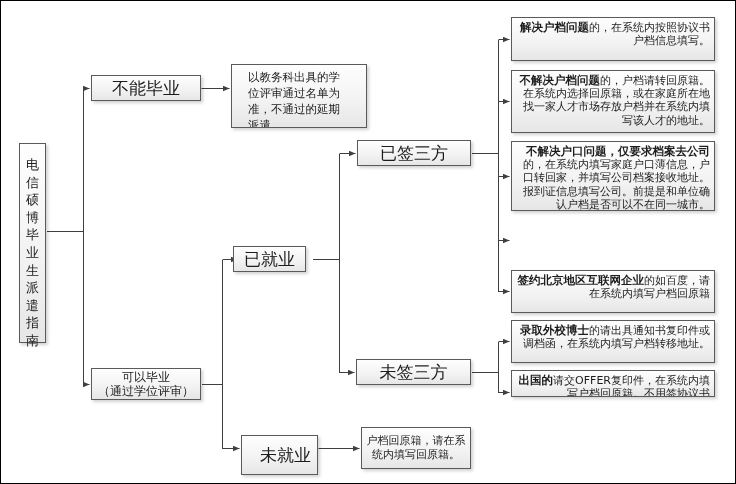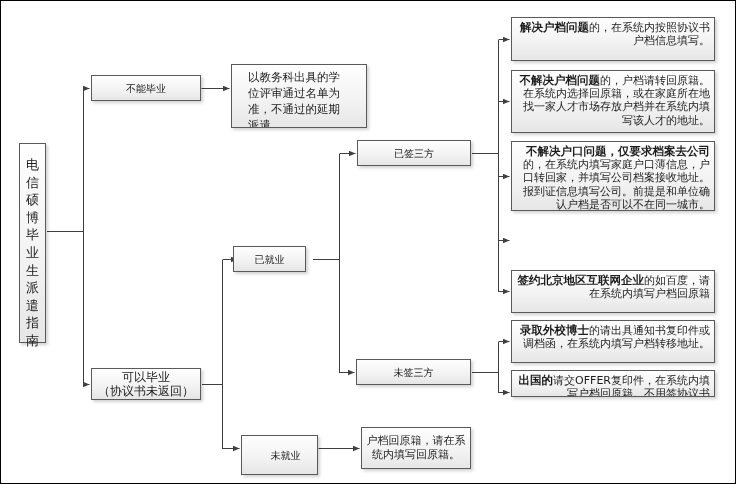--- a/index.html
+++ b/index.html
@@ -17,21 +17,21 @@
   .node{
     position:absolute;z-index:1;
     background:linear-gradient(180deg,#fefefe 0%,#f2f2f2 60%,#e6e6e6 100%);
     border:1px solid #5a5a5a;
     box-shadow:2px 2px 3px rgba(0,0,0,0.18);
     box-sizing:border-box;
   }
   .center{
     display:flex;flex-direction:column;
     align-items:center;justify-content:center;
-    text-align:center;font-size:10px;line-height:15px;
+    text-align:center;font-size:17px;line-height:15px;
   }
   .note{
     font-size:11px;line-height:13.2px;
     padding:3px 4px;text-align:right;overflow:hidden;
   }
   .note b{font-size:11.5px;}
   .vertical{
     font-size:13px;line-height:17.6px;
     padding:12px 0;text-align:center;
     word-break:break-all;letter-spacing:0;
@@ -83,21 +83,21 @@
   <div class="node vertical" style="left:18px;top:142px;width:27px;height:200px;">电信硕博毕业生派遣指南</div>
 
   <div class="node center" style="left:90px;top:74px;width:110px;height:26px;">
     <span>不能毕业</span>
   </div>
 
   <div class="node smallnote" style="left:230px;top:63px;width:136px;height:64px;">以教务科出具的学位评审通过名单为准，不通过的延期派遣。</div>
 
   <div class="node center" style="left:90px;top:367px;width:110px;height:32px;font-size:12px;line-height:14.5px;">
     <span>可以毕业</span>
-    <span>（协议书未返回）</span>
+    <span>（通过学位评审）</span>
   </div>
 
   <div class="node center" style="left:232px;top:245px;width:73px;height:26px;">
     <span>已就业</span>
   </div>
 
   <div class="node center" style="left:240px;top:434px;width:77px;height:40px;padding-left:12px;">
     <span>未就业</span>
   </div>
 

